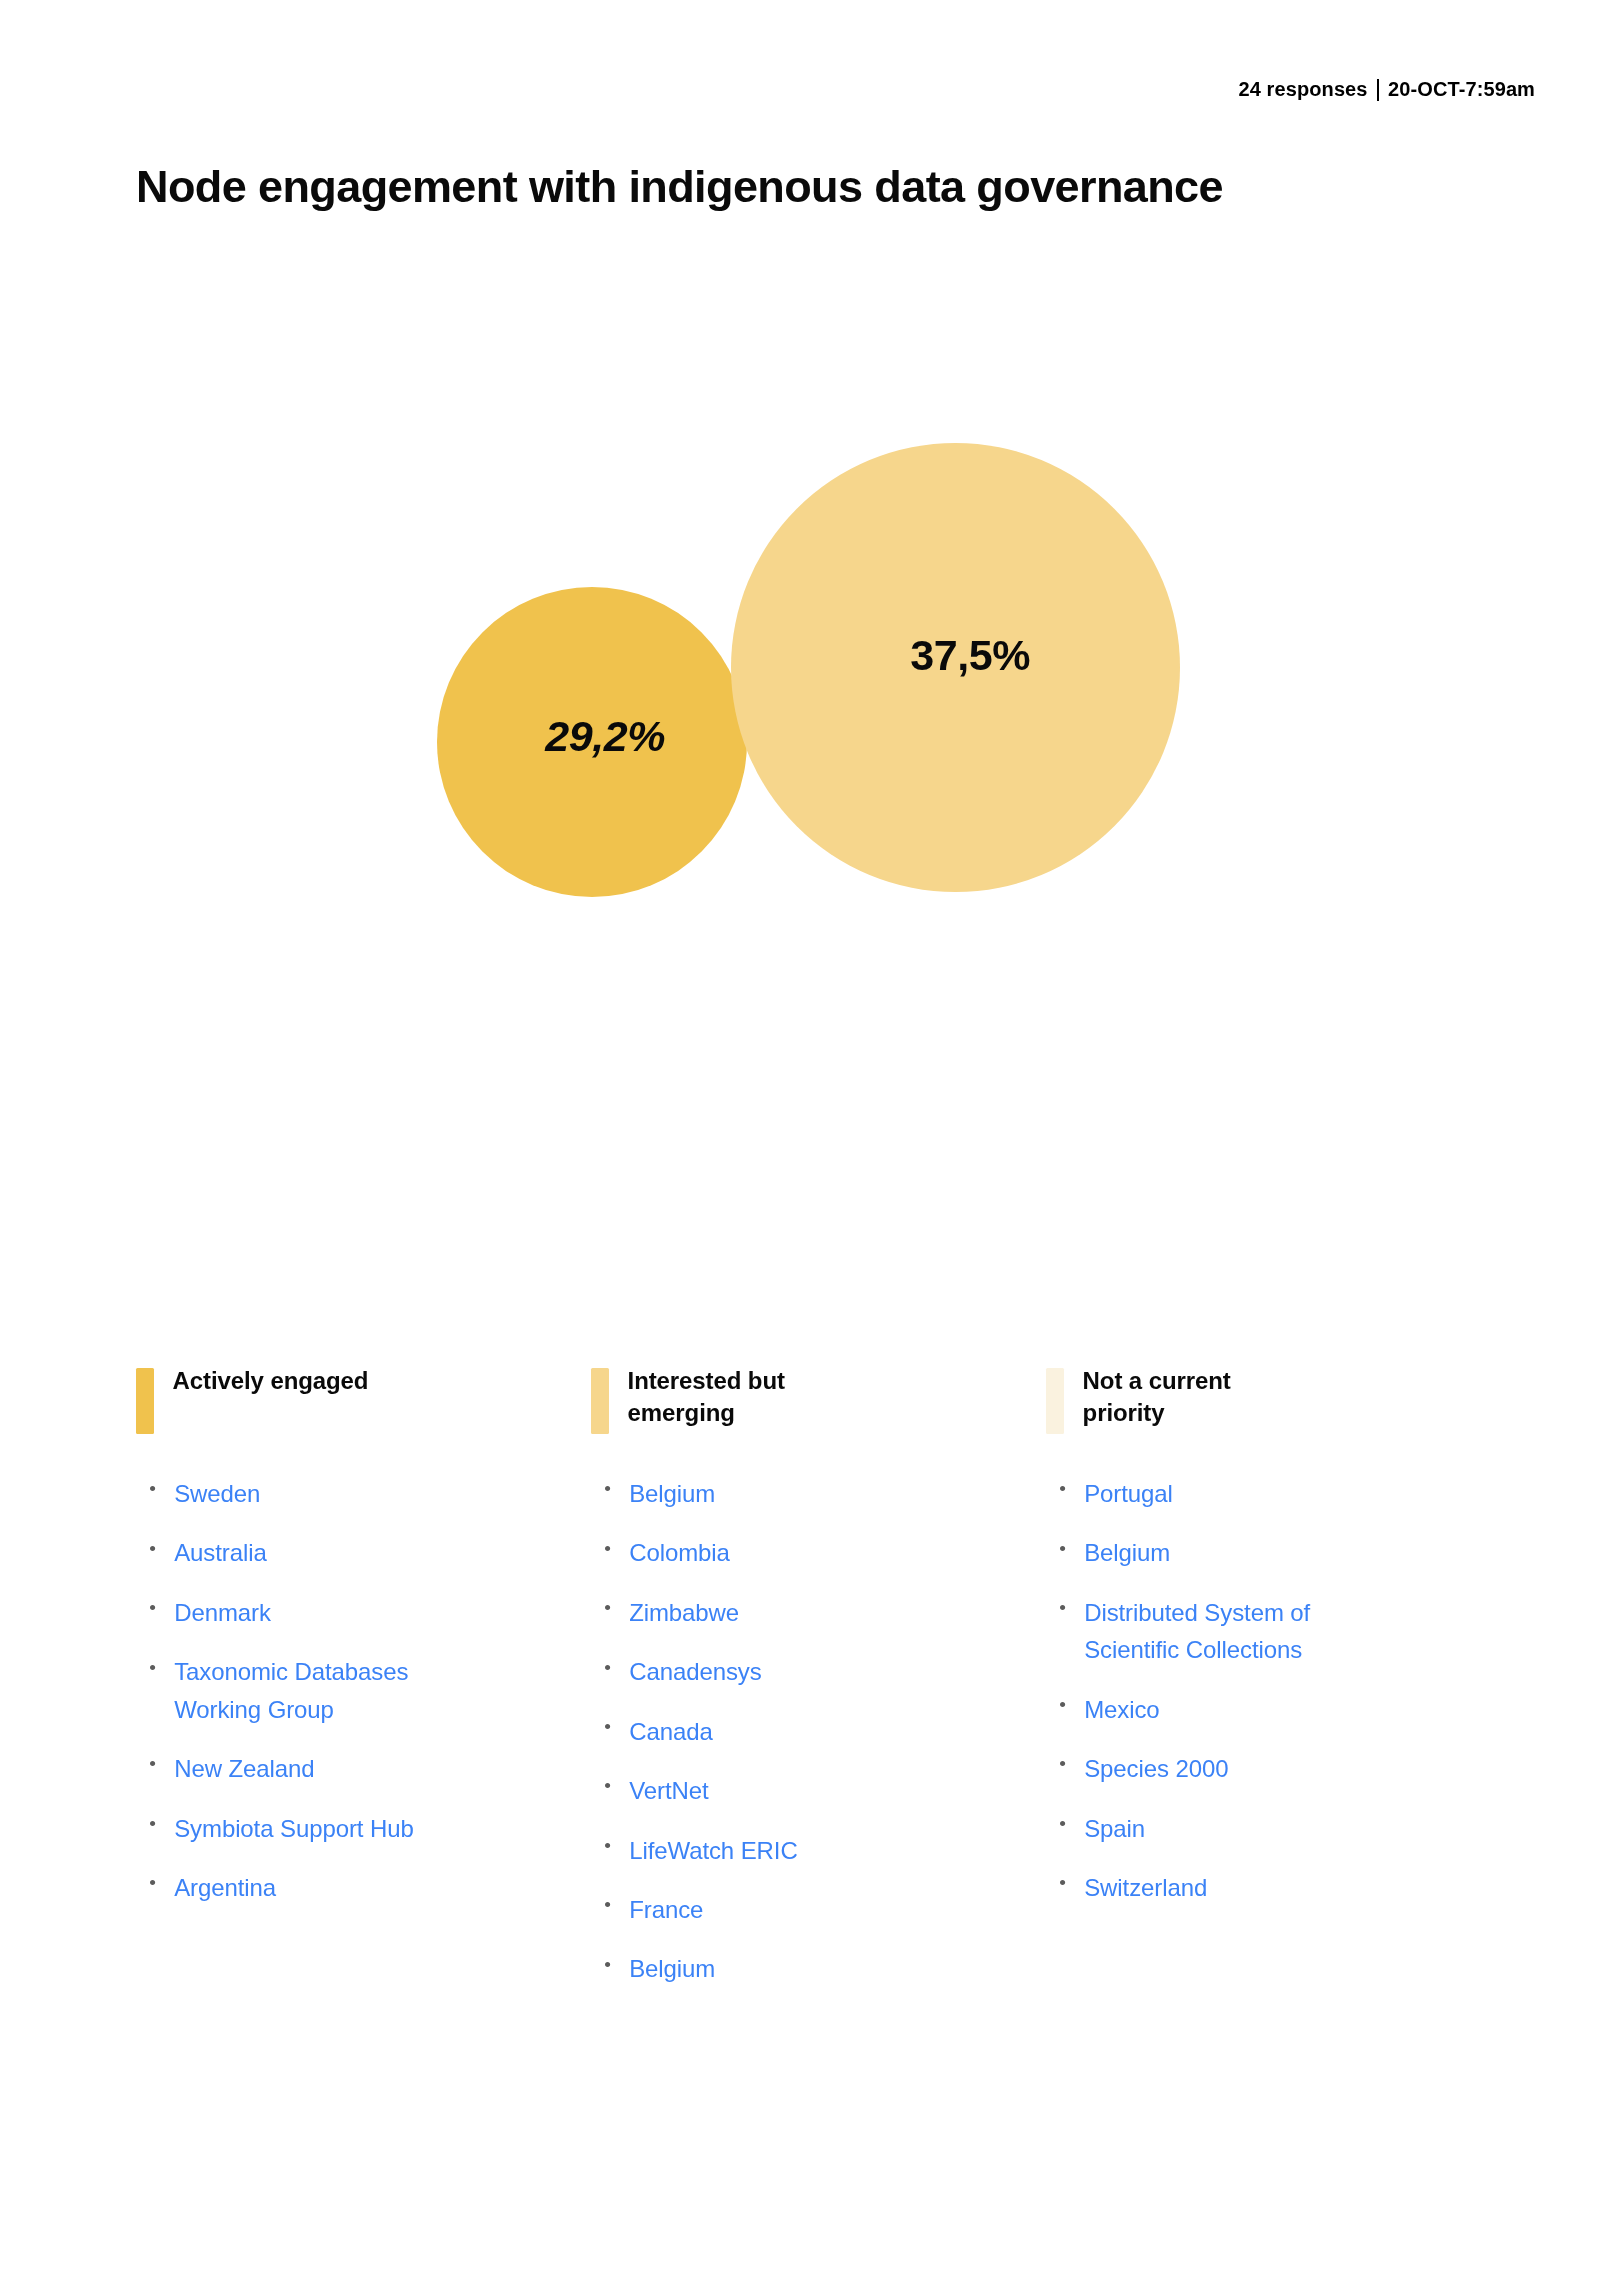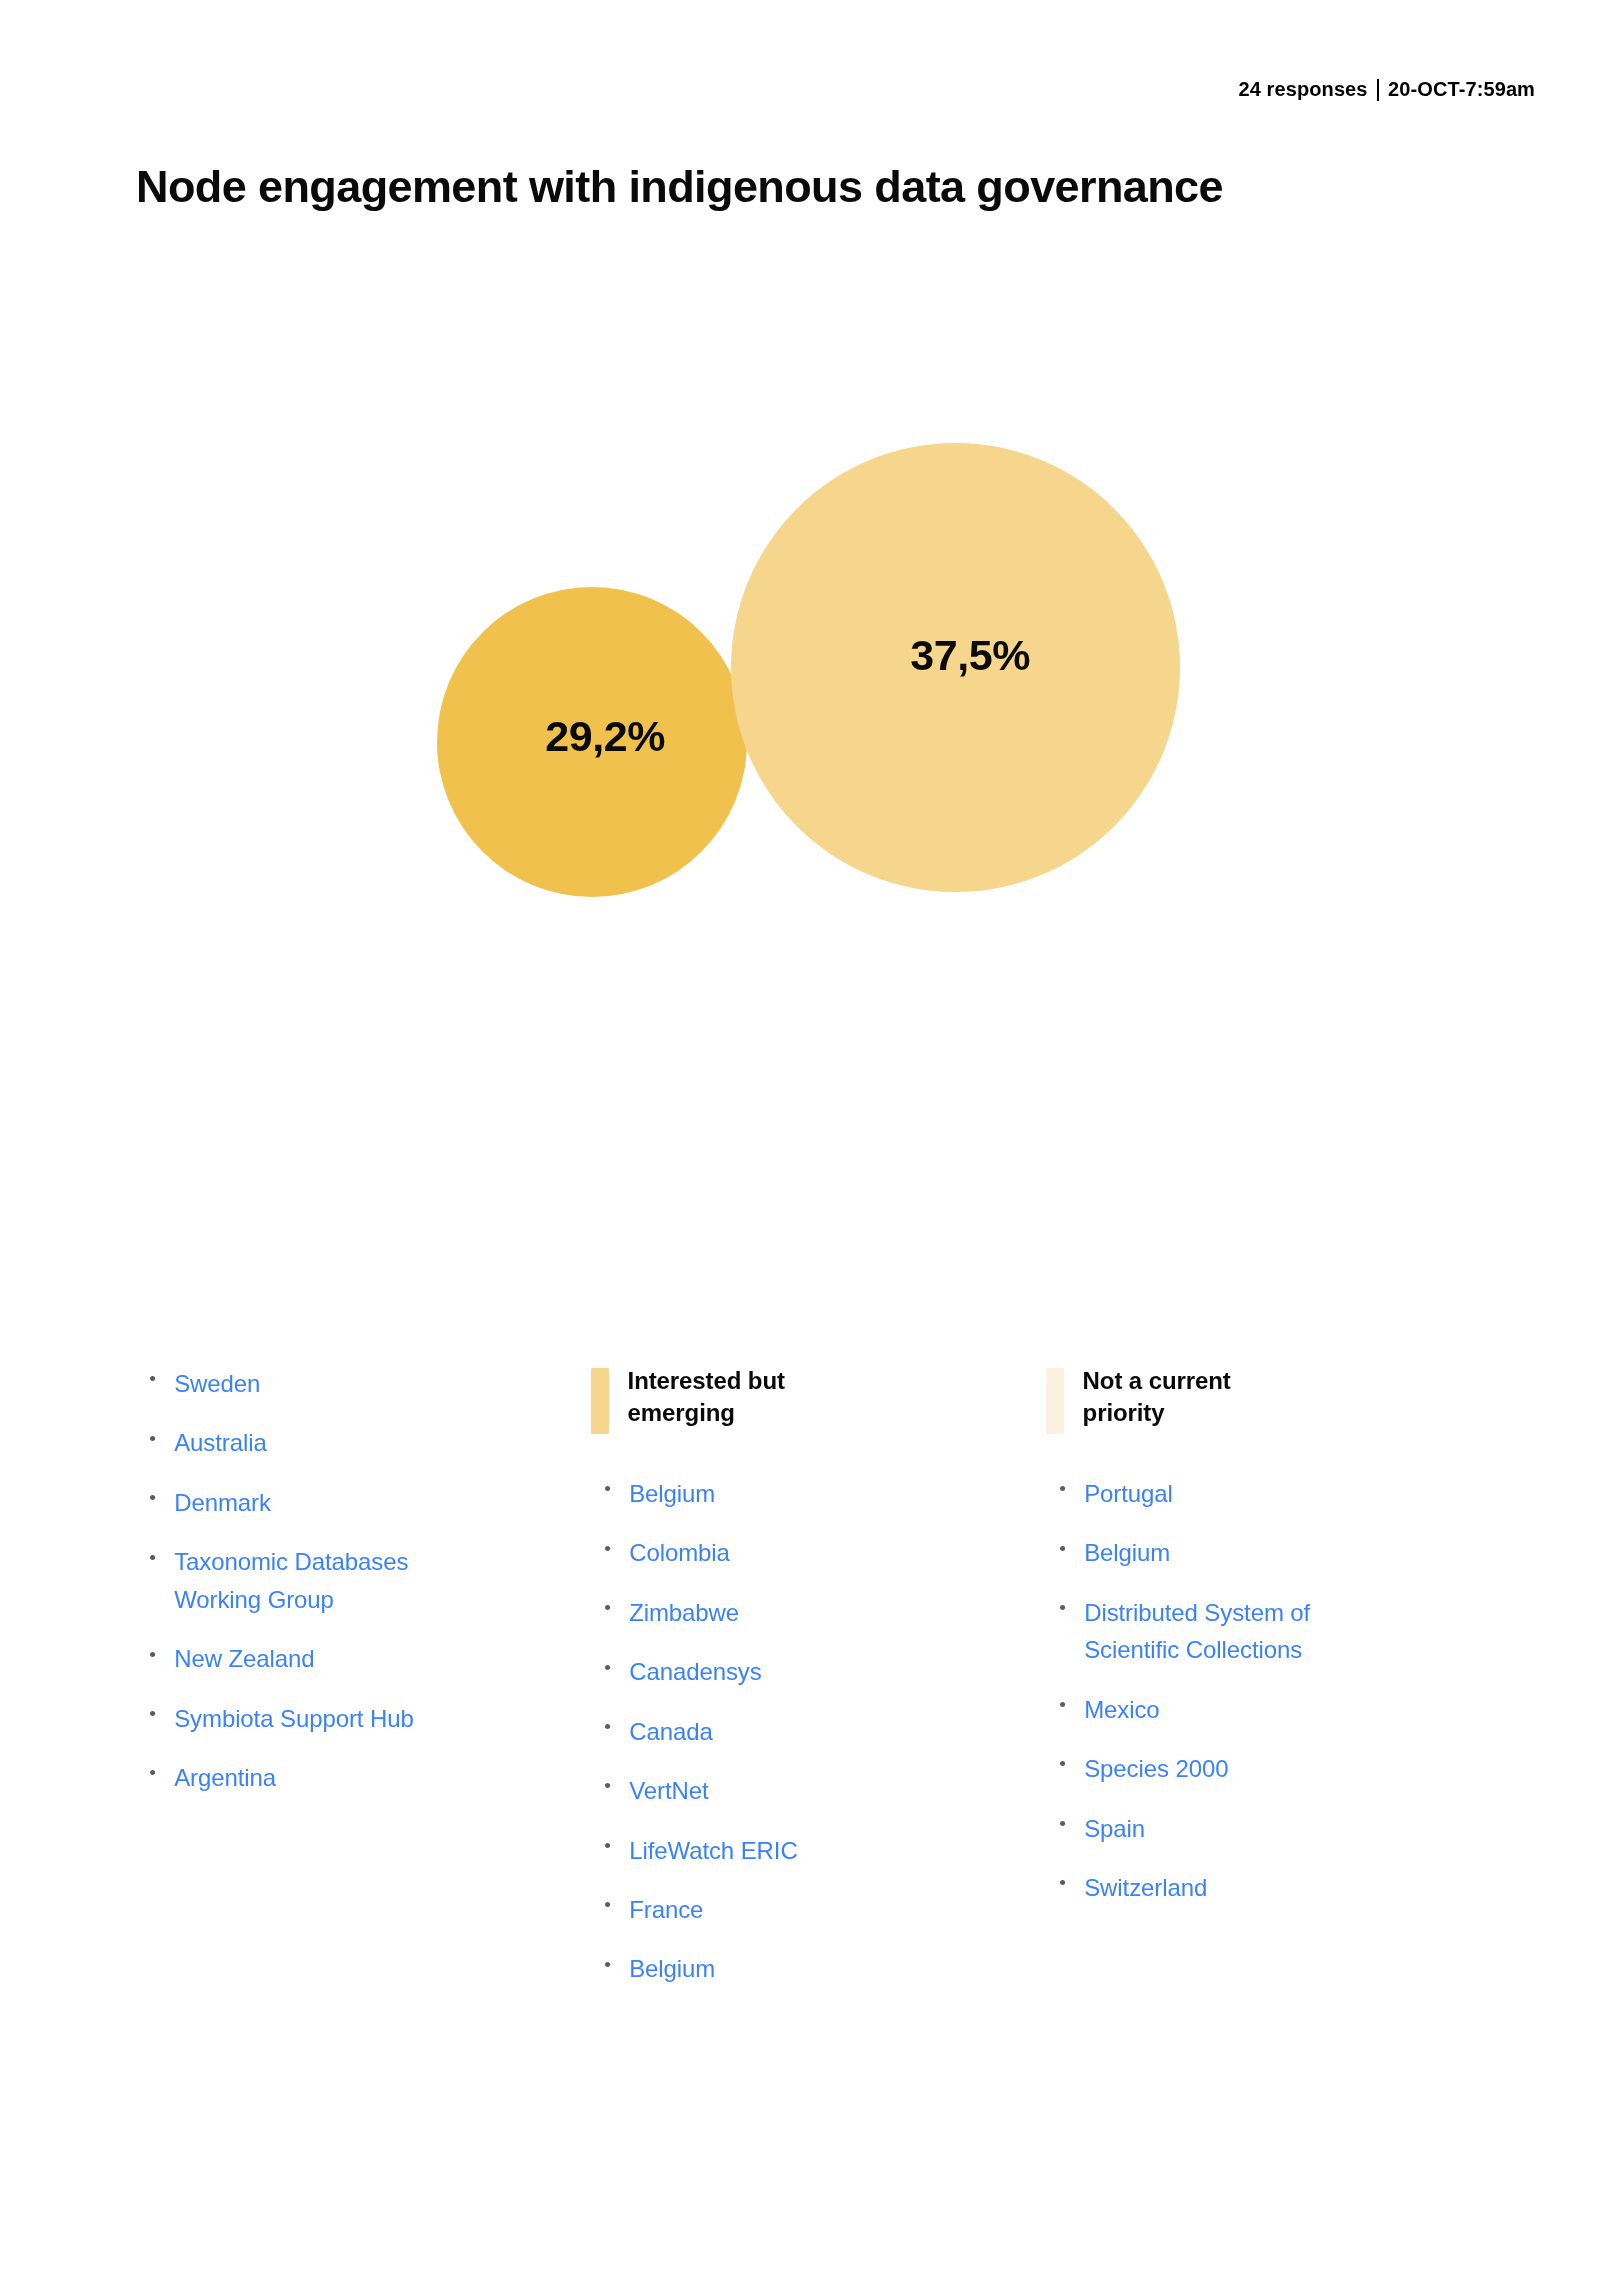--- a/index.html
+++ b/index.html
@@ -157,31 +157,35 @@
 
 <div class="meta">
   <span>24 responses</span>
   <span class="meta-sep"></span>
   <span>20-OCT-7:59am</span>
 </div>
 
 <h1 class="title">Node engagement with indigenous data governance</h1>
 
 <div class="bubbles">
-  <div class="bubble" id="bubble-a" style="background: rgb(240, 194, 77);">
+  <div class="bubble" id="bubble-a" style="background: rgb(240, 194, 77); font-style: italic;">
     <span class="bubble-label">29,2%</span>
   </div>
   <div class="bubble" id="bubble-b" style="background: rgb(246, 214, 140);">
     <span class="bubble-label">37,5%</span>
   </div>
 </div>
 
 <div class="legend">
 
   <div class="legend-col">
+    <div class="legend-head">
+      <span class="swatch" style="background: rgb(240, 194, 77);"></span>
+      <span class="legend-title">Actively engaged</span>
+    </div>
     <ul class="legend-list">
         <li>Sweden</li>
         <li>Australia</li>
         <li>Denmark</li>
         <li>Taxonomic Databases Working Group</li>
         <li>New Zealand</li>
         <li>Symbiota Support Hub</li>
         <li>Argentina</li>
       </ul>
   </div>

